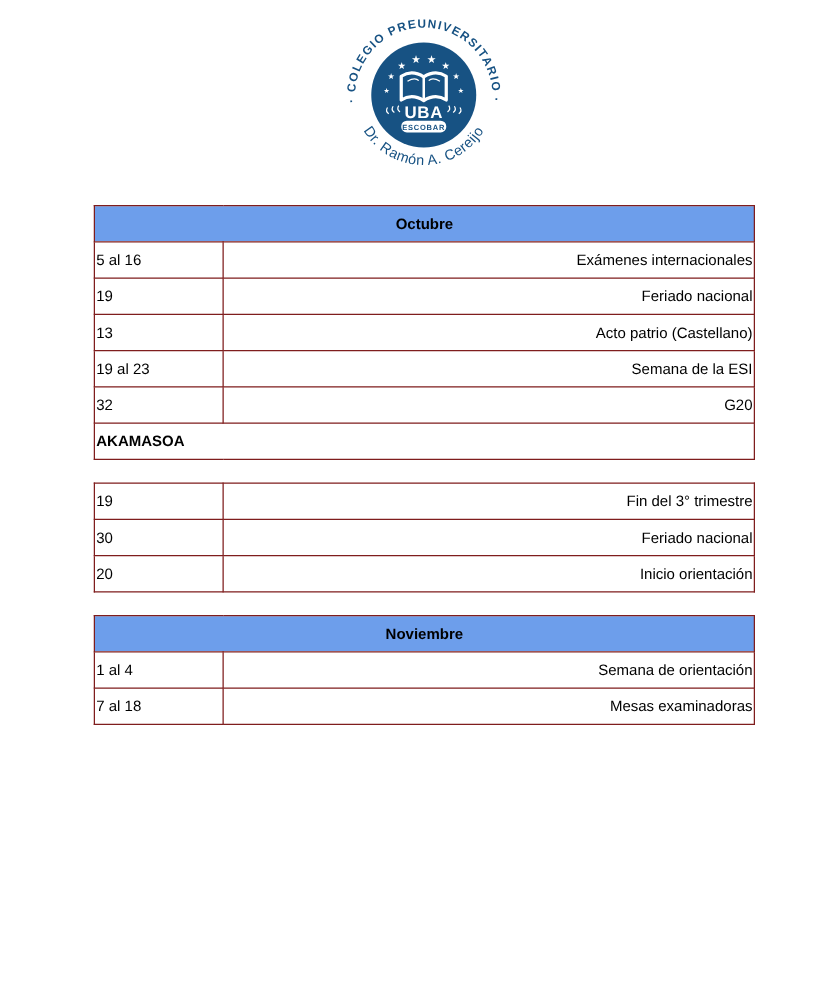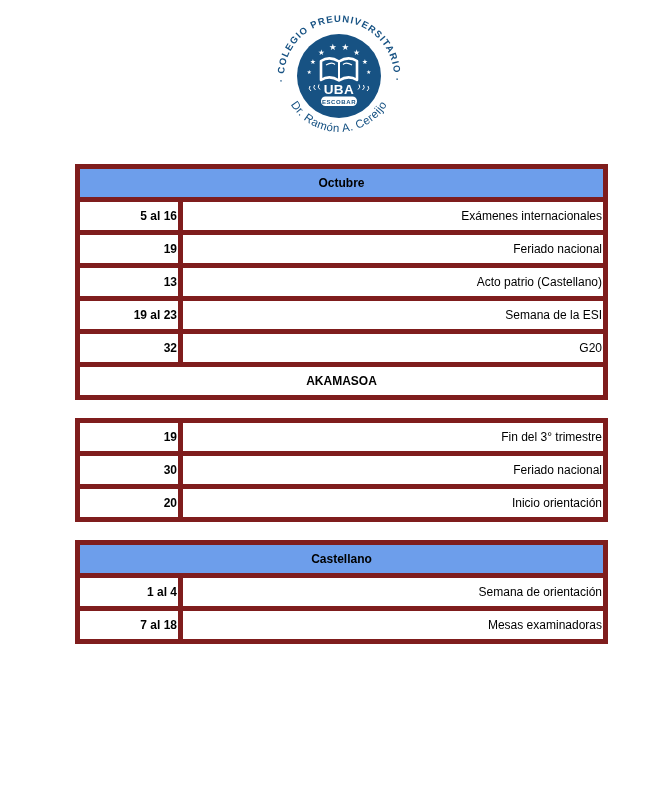--- a/index.html
+++ b/index.html
@@ -21,43 +21,43 @@
   .logo-wrap svg { display: block; }
 
   
   .cal-table {
     border-collapse: collapse;
     width: 528px;
     margin: 0 0 18px 75px;
     table-layout: fixed;
   }
   .cal-table td {
-    border: 5px solid #7f1d1d;
+    border: 1px solid #7f1d1d;
     height: 26px;
     font-size: 12px;
     vertical-align: middle;
     overflow: hidden;
     white-space: nowrap;
   }
   td.title-cell {
     background: #6d9eeb;
     font-weight: bold;
     text-align: center;
   }
   td.date-cell {
-    font-weight: bold;
-    text-align: right;
+    font-weight: normal;
+    text-align: left;
   }
   td.event-cell {
     text-align: right;
     padding-left: 7px;
   }
   td.footer-cell {
     font-weight: bold;
-    text-align: center;
+    text-align: left;
   }
   .first-table { margin-top: 24px; }
 </style>
 </head>
 <body>
 
 <div class="page">
 
   <div class="logo-wrap">
     <svg width="126" height="128" viewBox="0 0 126 128">
@@ -166,21 +166,21 @@
   </tbody>
     </table>
 
   <table class="cal-table">
     <colgroup>
         <col style="width:103px">
         <col style="width:425px">
       </colgroup>
     <tbody>
         <tr>
-      <td class="title-cell" colspan="2">Castellano</td>
+      <td class="title-cell" colspan="2">Noviembre</td>
     </tr>
     <tr>
       <td class="date-cell">1 al 4</td>
       <td class="event-cell">Semana de orientación</td>
     </tr>
     <tr>
       <td class="date-cell">7 al 18</td>
       <td class="event-cell">Mesas examinadoras</td>
     </tr>
   </tbody>

